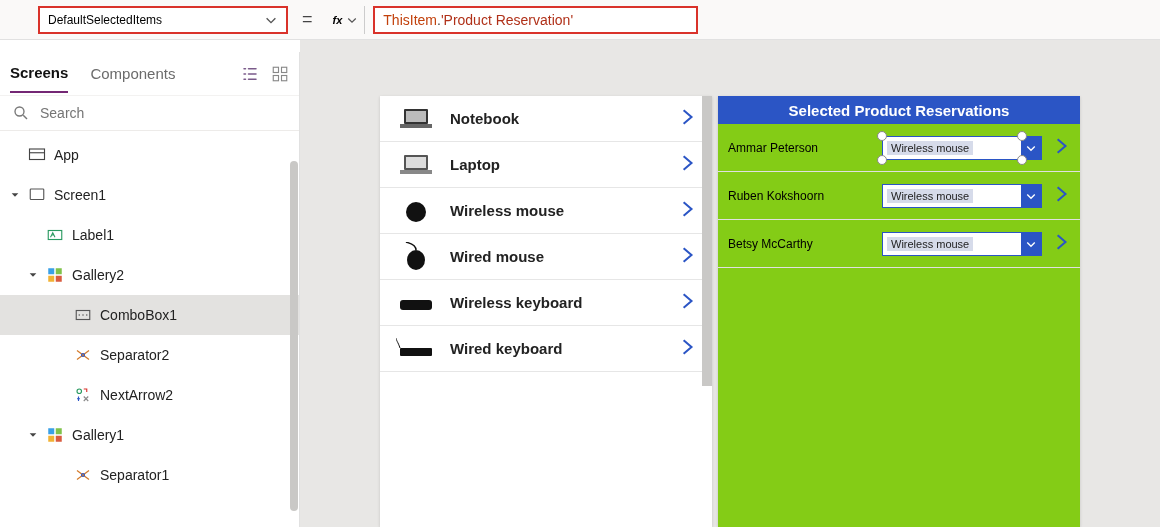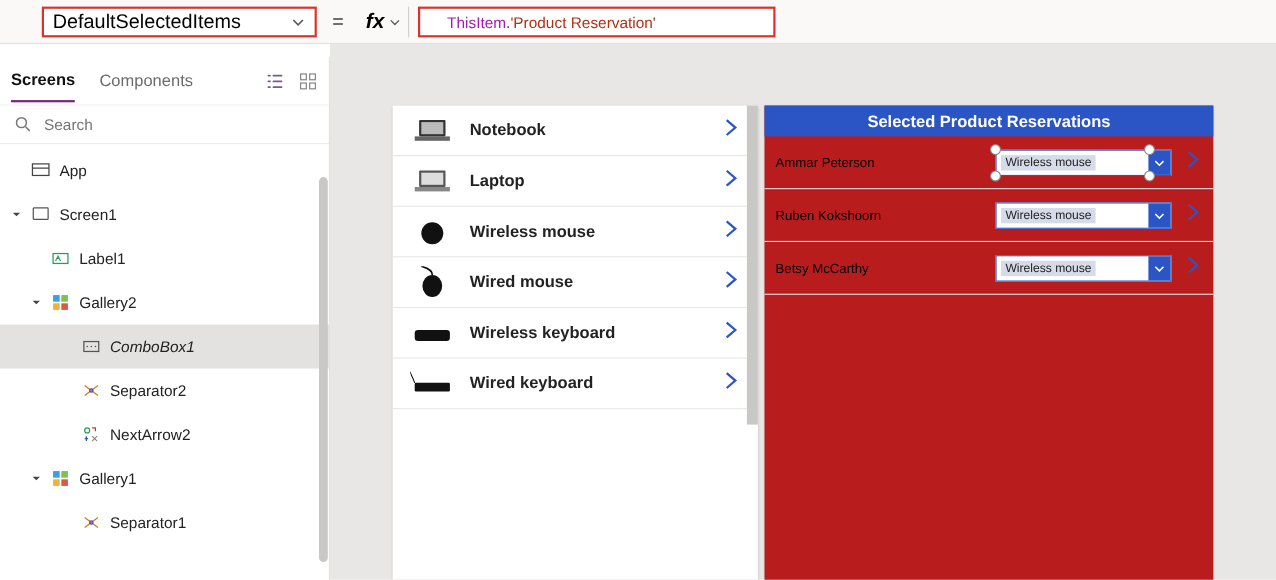--- a/index.html
+++ b/index.html
@@ -17,47 +17,47 @@
   }
   .prop-box {
     border: 2px solid #d9322a;
     background: #fff;
     height: 28px;
     width: 250px;
     display: flex;
     align-items: center;
     justify-content: space-between;
     padding: 0 8px;
-    font-size: 18px;
+    font-size: 12px;
     margin-left: 30px;
   }
   .prop-box .chev { width: 14px; height: 14px; }
   .equals { font-size: 18px; color: #444; padding: 0 6px; }
   .fx-box {
     display: flex;
     align-items: center;
     gap: 4px;
     padding: 0 6px;
     border-right: 1px solid #ccc;
     height: 28px;
   }
-  .fx-box .fx { font-style: italic; font-weight: 600; font-size: 19px; }
+  .fx-box .fx { font-style: italic; font-weight: 600; font-size: 11px; }
   .fx-box .chev { width: 12px; height: 12px; }
   .formula-input {
     border: 2px solid #d9322a;
     background: #fff;
     height: 28px;
     width: 325px;
     display: flex;
     align-items: center;
     padding: 0 8px;
     font-family: Consolas, monospace;
     font-size: 14px;
   }
-  .formula-input .tok-this   { color: #a21caf; margin-left: 16px; }
+  .formula-input .tok-this   { color: #c2410c; }
   .formula-input .tok-dot    { color: #444; }
   .formula-input .tok-string { color: #b03018; }
 
   
   .left-panel {
     position: absolute;
     top: 52px; left: 0;
     width: 300px;
     height: calc(527px - 40px);
     border-right: 1px solid #e1e1e1;
@@ -90,21 +90,21 @@
 
   .tree { padding: 4px 0; font-size: 14px; color: #222; user-select: none; position: relative; }
   .tree-scroll-thumb {
     position: absolute; right: 1px; top: 30px; width: 8px; height: 350px;
     background: #c9c8c6; border-radius: 4px;
   }
   .tree-row {
     display: flex; align-items: center; gap: 8px;
     height: 40px; padding: 0 10px; cursor: default;
   }
-  .tree-row.selected { background: #e3e2e0; font-style: italic; }
+  .tree-row.selected { background: #e3e2e0; }
   .tr-caret { width: 10px; display: inline-flex; justify-content: center; }
   .tr-indent-1  { padding-left: 28px; }
   .tr-indent-2  { padding-left: 56px; }
   .tree-icon { width: 18px; height: 18px; display: inline-flex; }
 
   
   .canvas {
     position: absolute;
     top: 40px; left: 300px;
     width: calc(1160px - 300px);
@@ -133,22 +133,22 @@
     border-bottom: 1px solid #e6e6e6;
   }
   .prod-item .thumb {
     width: 40px; height: 30px; display: flex; align-items: center; justify-content: center;
   }
   .prod-item .label { flex: 1; font-size: 15px; font-weight: 600; color: #222; }
   .prod-item .arrow { color: #2b55c5; }
 
   
   .reserv-panel {
-    width: 408px;
-    background: #b91c1c;
+    width: 362px;
+    background: #84cc16;
     box-shadow: 0 1px 3px rgba(0,0,0,.15);
   }
   .reserv-header {
     background: #2b55c5; color: #fff; height: 28px;
     display: flex; align-items: center; justify-content: center;
     font-weight: 600; font-size: 15px;
   }
   .reserv-row {
     display: flex; align-items: center; gap: 10px;
     height: 48px; padding: 0 10px;

